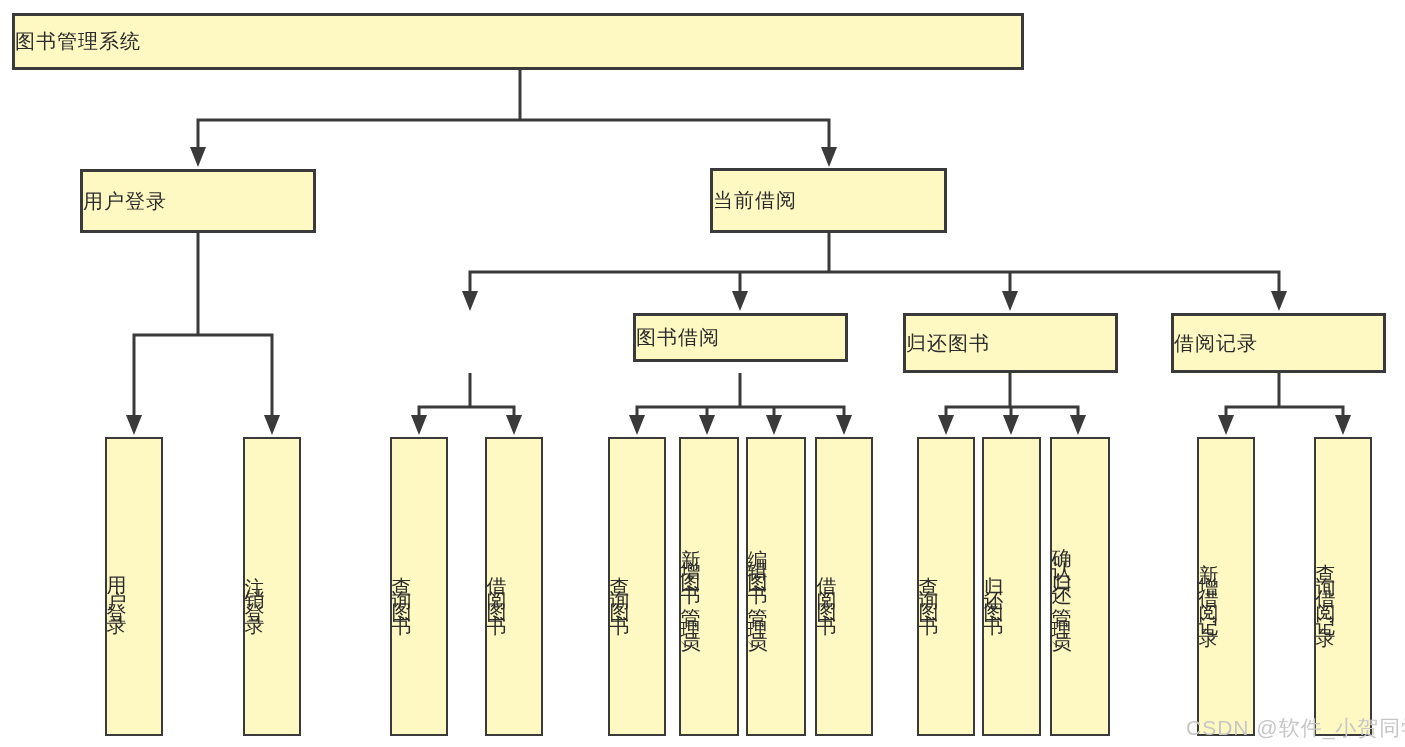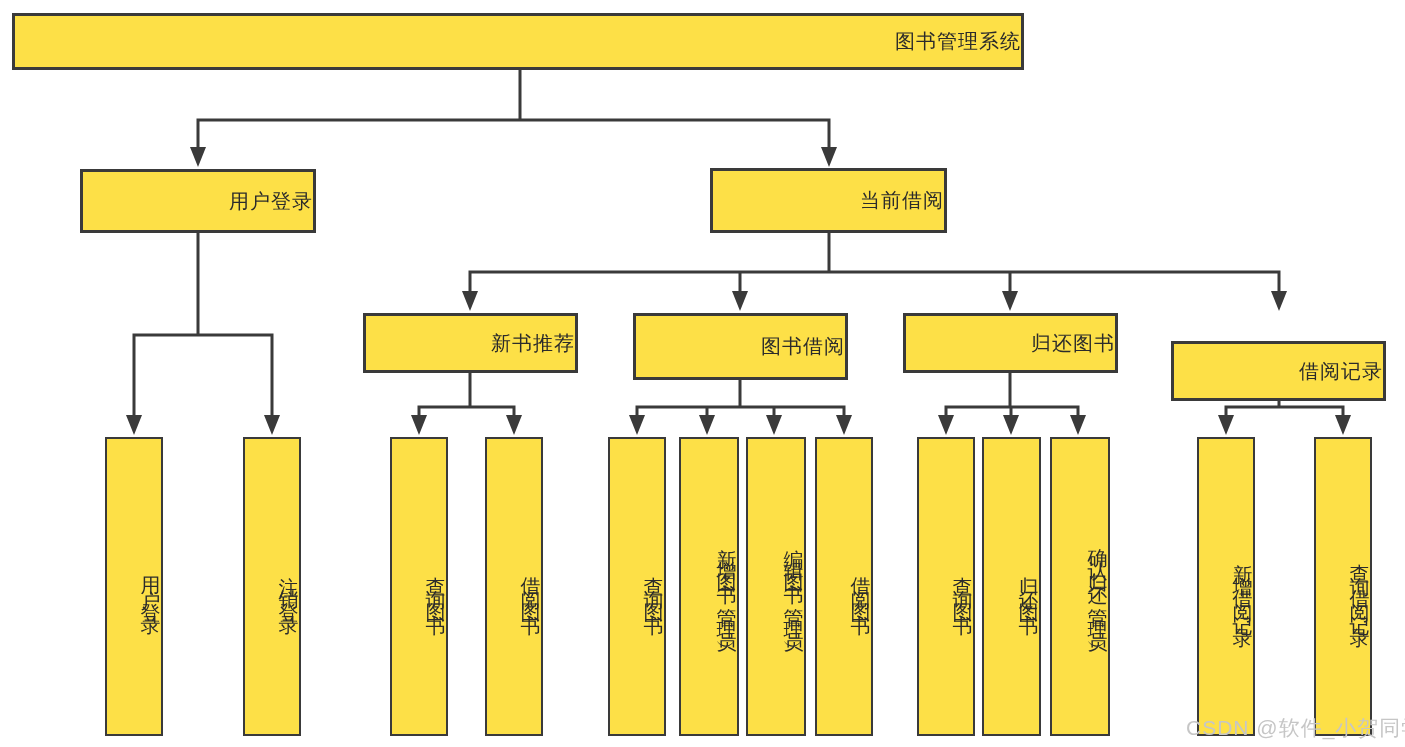--- a/index.html
+++ b/index.html
@@ -15,28 +15,27 @@
     position:relative;
     width:1405px;height:747px;
     background:var(--background);
     overflow:hidden;
   }
   .connectors{position:absolute;left:0;top:0;width:1405px;height:747px;}
   .connectors path{stroke:var(--line);stroke-width:3;fill:none;}
   .connectors polygon{fill:var(--line);stroke:none;}
   .node{
     position:absolute;
-    background:#fde047;
+    background:#fef9c3;
     border:3px solid var(--border);
-    display:flex;align-items:center;justify-content:flex-end;
+    display:flex;align-items:center;justify-content:flex-start;
     box-sizing:border-box;
     font-size:20px;
     letter-spacing:1px;
     white-space:nowrap;
-    padding-left:8px;
   }
   .node.leaf{
     border-width:2px;
     letter-spacing:0;
   }
   .vtext{
     writing-mode:vertical-rl;
     text-orientation:mixed;
     letter-spacing:13px;
     line-height:1;
@@ -112,30 +111,27 @@
     <span>图书管理系统</span>
   </div>
 
   <div class="node" style="left:80px;top:169px;width:236px;height:64px;">
     <span>用户登录</span>
   </div>
   <div class="node" style="left:710px;top:168px;width:237px;height:65px;">
     <span>当前借阅</span>
   </div>
 
-  <div class="node" style="left:363px;top:313px;width:215px;height:60px;">
-    <span>新书推荐</span>
-  </div>
-  <div class="node" style="left:633px;top:313px;width:215px;height:67px;">
+  <div class="node" style="left:633px;top:313px;width:215px;height:49px;">
     <span>图书借阅</span>
   </div>
   <div class="node" style="left:903px;top:313px;width:215px;height:60px;">
     <span>归还图书</span>
   </div>
-  <div class="node" style="left:1171px;top:313px;width:215px;height:60px;margin-top:28px;">
+  <div class="node" style="left:1171px;top:313px;width:215px;height:60px;">
     <span>借阅记录</span>
   </div>
 
   <div class="node leaf" style="left:105px;top:437px;width:58px;height:299px;">
     <span class="vtext">用户登录</span>
   </div>
   <div class="node leaf" style="left:243px;top:437px;width:58px;height:299px;">
     <span class="vtext">注销登录</span>
   </div>
 

